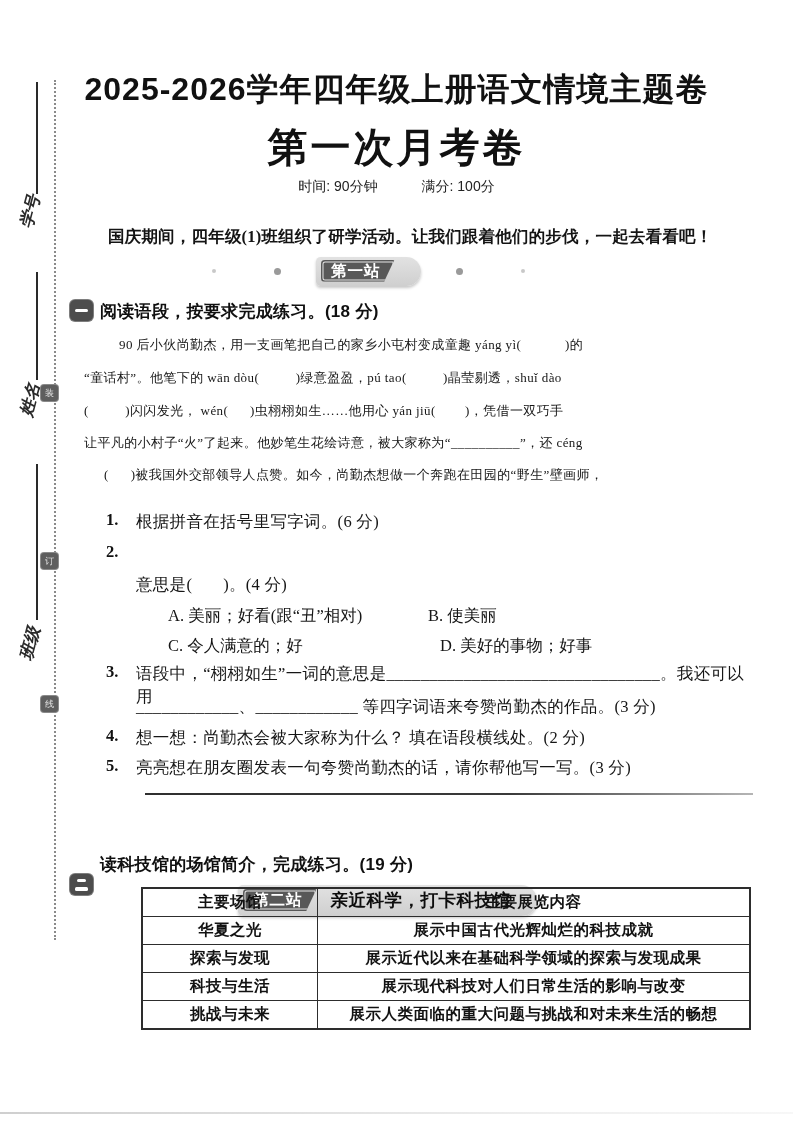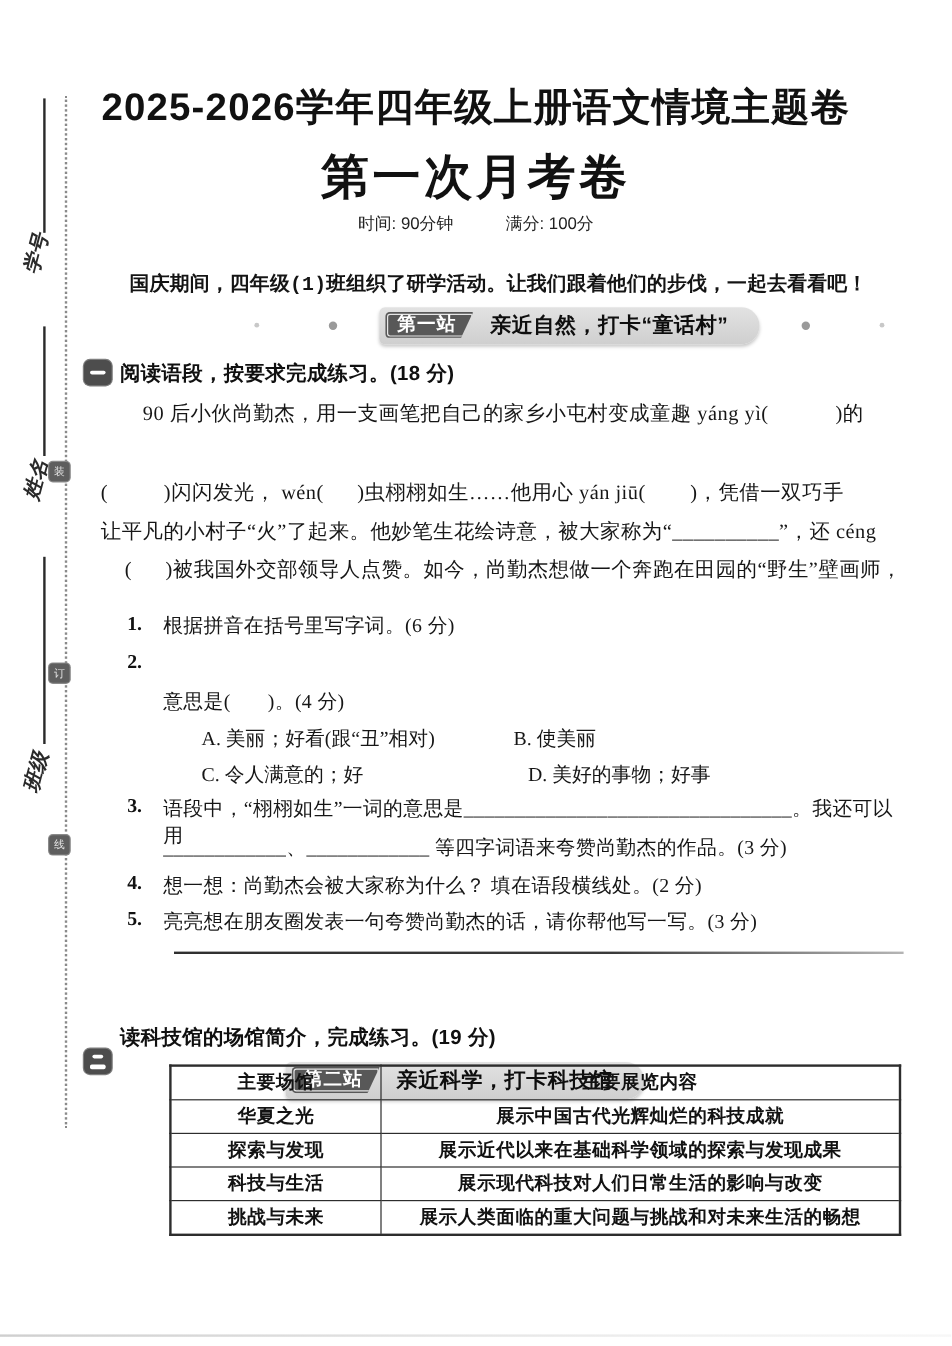--- a/index.html
+++ b/index.html
@@ -18,21 +18,21 @@
              box-shadow:0 0 0 1px #8a8a8a;overflow:hidden;}
 
   
   .exam-title{left:0;top:68px;width:100%;text-align:center;font-family:"Liberation Sans", sans-serif;
               font-weight:bold;font-size:32px;letter-spacing:1px;color:#111;}
   .paper-title{left:0;top:120px;width:100%;text-align:center;font-family:"Liberation Sans", sans-serif;
                font-weight:bold;font-size:40px;letter-spacing:3px;color:#111;}
   .info-line{left:0;top:178px;width:100%;text-align:center;font-family:"Liberation Sans", sans-serif;
              font-size:14px;color:#222;}
   .info-line span{margin:12px 20px;}
-  .intro{left:108px;top:226px;width:640px;font-family:Liberation Mono, monospace;
+  .intro{left:108px;top:226px;width:640px;font-family:Liberation Serif, serif;
          font-weight:bold;font-size:16.5px;color:#141414;letter-spacing:0.2px;}
 
   
   .banner{display:flex;align-items:center;height:32px;gap:25px;}
   .dot{border-radius:50%;background:#9a9a9a;display:inline-block;}
   .dot.sm{width:4px;height:4px;opacity:.55;}
   .dot.lg{width:7px;height:7px;}
   .banner .gap{display:inline-block;width:8px;}
   .ribbon{display:flex;align-items:center;background:linear-gradient(#e2e2e2,#cfcfcf);
           border-radius:5px 16px 16px 5px;padding:3px 26px 4px 5px;margin:0 10px;
@@ -46,21 +46,21 @@
                 color:#0e0e0e;margin-left:14px;letter-spacing:0.5px;}
 
   
   .sec-icon{width:23px;height:21px;background:#4d4d4d;border-radius:5px;position:relative;
             box-shadow:0 0 0 1px #7e7e7e;}
   .sec-icon .bar{position:absolute;left:5px;right:5px;height:3.5px;background:#fff;border-radius:1.5px;}
   .sec-heading{font-family:"Liberation Sans", sans-serif;font-weight:bold;font-size:17px;
                color:#101010;letter-spacing:0.3px;}
 
   
-  .passage-line{left:84px;width:674px;font-size:17px;line-height:24px;color:#161616;
+  .passage-line{left:84px;width:674px;font-size:13px;line-height:24px;color:#161616;
                 letter-spacing:0.4px;}
   .indent{text-indent:35px;}
   .em-dot{-webkit-text-emphasis:filled dot #161616;-webkit-text-emphasis-position:under right;
           text-emphasis:filled dot #161616;text-emphasis-position:under right;}
   .qnum{left:106px;width:26px;font-weight:bold;font-size:16.5px;color:#111;}
   .qtext{left:136px;width:624px;font-size:16.5px;color:#161616;letter-spacing:0.3px;line-height:23px;}
   .qcont{left:136px;width:624px;font-size:16.5px;color:#161616;letter-spacing:0.3px;}
   .opt{font-size:16.5px;color:#161616;}
 
   
@@ -103,33 +103,33 @@
     <span>满分:  100分</span>
   </div>
   <div class="abs intro">国庆期间，四年级(1)班组织了研学活动。让我们跟着他们的步伐，一起去看看吧！</div>
 
   <div class="abs banner" style="left:212px;top:255px;">
     <span class="dot sm"></span>
       <span class="gap"></span>
     <span class="dot lg"></span>
     <div class="ribbon">
       <span class="badge">第一站</span>
-      <span class="ribbon-title">亲近自然，打卡“童话村”</span>
     </div>
     <span class="dot lg"></span>
       <span class="gap"></span>
     <span class="dot sm"></span>
   </div>
 
   <div class="abs sec-icon" style="left:70px;top:300px;">
     <span class="bar" style="top:8.5px;"></span>
   </div>
   <div class="abs sec-heading" style="left:100px;top:300px;">阅读语段，按要求完成练习。(18 分)</div>
 
   <div class="abs passage-line indent" style="top:333px;">90 后小伙尚勤杰，用一支画笔把自己的家乡小屯村变成童趣 yáng yì(&nbsp;&nbsp;&nbsp;&nbsp;&nbsp;&nbsp;&nbsp;&nbsp;&nbsp;&nbsp;&nbsp;&nbsp;)的</div>
+  <div class="abs passage-line" style="top:366px;">“童话村”。他笔下的 wān dòu(&nbsp;&nbsp;&nbsp;&nbsp;&nbsp;&nbsp;&nbsp;&nbsp;&nbsp;&nbsp;)绿意盈盈，pú tao(&nbsp;&nbsp;&nbsp;&nbsp;&nbsp;&nbsp;&nbsp;&nbsp;&nbsp;&nbsp;)晶莹剔透，shuǐ dào</div>
   <div class="abs passage-line" style="top:399px;">(&nbsp;&nbsp;&nbsp;&nbsp;&nbsp;&nbsp;&nbsp;&nbsp;&nbsp;&nbsp;)闪闪发光， wén(&nbsp;&nbsp;&nbsp;&nbsp;&nbsp;&nbsp;)虫栩栩如生……他用心 yán jiū(&nbsp;&nbsp;&nbsp;&nbsp;&nbsp;&nbsp;&nbsp;&nbsp;)，凭借一双巧手</div>
   <div class="abs passage-line" style="top:431px;">让平凡的小村子“火”了起来。他妙笔生花绘诗意，被大家称为“__________”，还 céng</div>
   <div class="abs passage-line" style="top:463px;margin-left:20px;">(&nbsp;&nbsp;&nbsp;&nbsp;&nbsp;&nbsp;)被我国外交部领导人点赞。如今，尚勤杰想做一个奔跑在田园的“野生”壁画师，</div>
 
   <div class="abs qnum" style="top:510px;">1.</div>
   <div class="abs qtext" style="top:510px;">根据拼音在括号里写字词。(6 分)</div>
 
   <div class="abs qnum" style="top:542px;">2.</div>
   <div class="abs qcont" style="top:574px;">意思是(&nbsp;&nbsp;&nbsp;&nbsp;&nbsp;&nbsp;&nbsp;)。(4 分)</div>
   <div class="abs opt" style="left:168px;top:605px;font-family:Liberation Serif, serif;">A. 美丽；好看(跟“丑”相对)</div>

